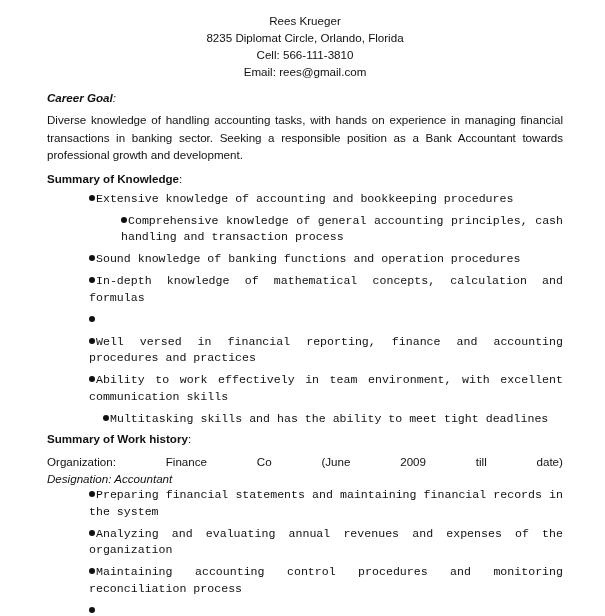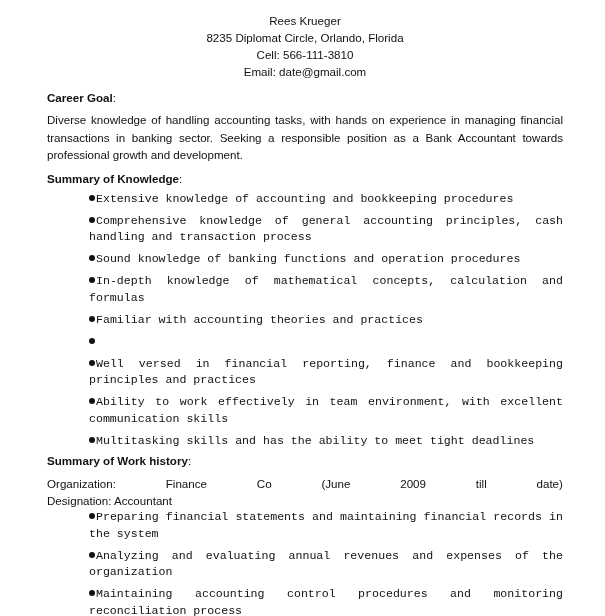--- a/index.html
+++ b/index.html
@@ -11,51 +11,50 @@
   .page { position: absolute; left: 47px; top: 0; width: 516px; }
   .header { text-align: center; margin-top: 12px; line-height: 17px; }
   .header div { white-space: nowrap; }
   .heading { margin-top: 8px; line-height: 17px; }
   .heading b { font-weight: bold; }
   .para { text-align: justify; line-height: 17.5px; margin-top: 5px; }
   ul.bullets { list-style: none; margin: 4px 0 0 0; padding: 0 0 0 42px; font-family: Liberation Mono, monospace; }
   ul.bullets li { text-align: justify; line-height: 16.5px; margin-bottom: 5.5px; }
   ul.bullets li .dot { display: inline-block; width: 6px; height: 6px; border-radius: 50%; background: #111; margin-right: 1px; vertical-align: 1px; }
   .orgline { display: flex; justify-content: space-between; line-height: 17px; margin-top: 6px; }
-  .desig { line-height: 17px; }
+  .desig { line-height: 17px; font-style: italic; }
 </style>
 </head>
 <body>
 
 <div class="page">
   <div class="header">
     <div>Rees Krueger</div>
     <div>8235 Diplomat Circle, Orlando, Florida</div>
     <div>Cell: 566-111-3810</div>
-    <div>Email: date@gmail.com</div>
+    <div>Email: rees@gmail.com</div>
   </div>
 
-  <div class="heading" style="margin-top:9px;">
+  <div class="heading" style="margin-top:9px;font-style:italic;">
     <b>Career Goal</b><span>:</span>
   </div>
   <div class="para">Diverse knowledge of handling accounting tasks, with hands on experience in managing financial transactions in banking sector. Seeking a responsible position as a Bank Accountant towards professional growth and development.</div>
 
   <div class="heading" style="margin-top:6px;">
     <b>Summary of Knowledge</b><span>:</span>
   </div>
   <ul class="bullets">
     <li><span class="dot"></span><span>Extensive knowledge of accounting and bookkeeping procedures</span></li>
-    <li style="text-align:justify;"><span class="dot"></span><span>Comprehensive knowledge of general accounting principles, cash handling and transaction process</span></li>
+    <li style="text-align:justify;margin-left:32px;"><span class="dot"></span><span>Comprehensive knowledge of general accounting principles, cash handling and transaction process</span></li>
     <li><span class="dot"></span><span>Sound knowledge of banking functions and operation procedures</span></li>
     <li><span class="dot"></span><span>In-depth knowledge of mathematical concepts, calculation and formulas</span></li>
-    <li><span class="dot"></span><span>Familiar with accounting theories and practices</span></li>
     <li><span class="dot"></span></li>
-    <li><span class="dot"></span><span>Well versed in financial reporting, finance and bookkeeping principles and practices</span></li>
+    <li><span class="dot"></span><span>Well versed in financial reporting, finance and accounting procedures and practices</span></li>
     <li><span class="dot"></span><span>Ability to work effectively in team environment, with excellent communication skills</span></li>
-    <li style="margin-bottom:2px;"><span class="dot"></span><span>Multitasking skills and has the ability to meet tight deadlines</span></li>
+    <li style="margin-bottom:2px;margin-left:14px;"><span class="dot"></span><span>Multitasking skills and has the ability to meet tight deadlines</span></li>
   </ul>
 
   <div class="heading" style="margin-top:3px;">
     <b>Summary of Work history</b><span>:</span>
   </div>
   <div class="orgline">
     <span>Organization:</span>
     <span>Finance</span>
     <span>Co</span>
     <span>(June</span>

